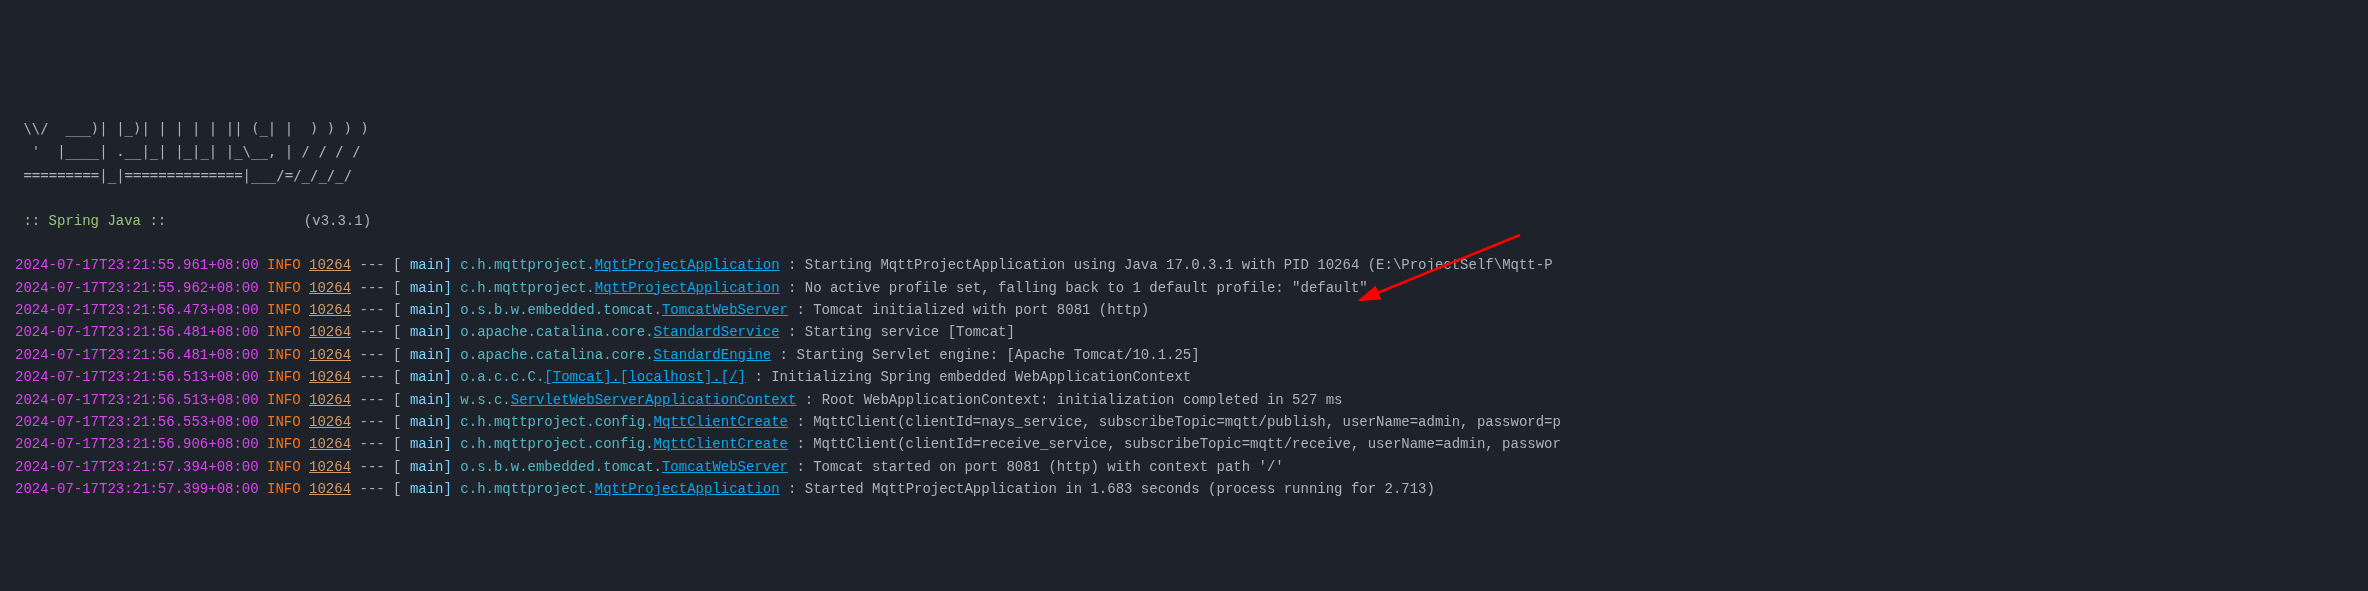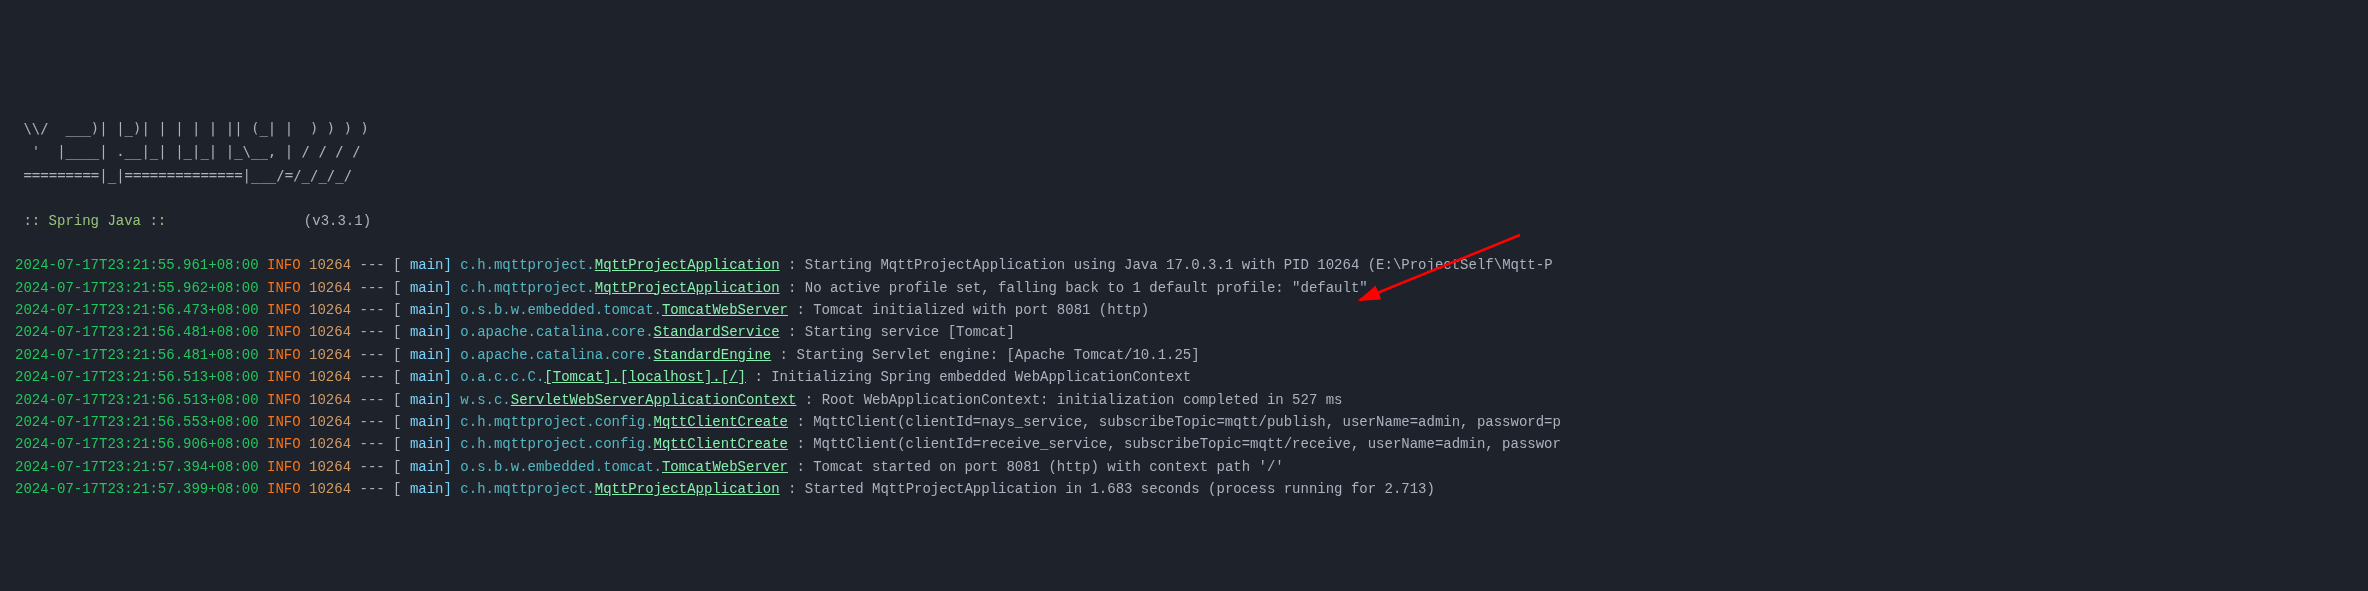--- a/index.html
+++ b/index.html
@@ -28,37 +28,38 @@
     }
     .version {
       color: #abb2bf;
       margin-left: 20px;
     }
     .log-line {
       display: block;
       white-space: nowrap;
     }
     .timestamp {
-      color: #22c55e;
+      color: #d946ef;
     }
     .level-info {
       color: #f97316;
     }
     .pid {
       color: #d19a66;
+      text-decoration: underline;
     }
     .thread {
       color: #7dd3fc;
     }
     .logger {
       color: #56b6c2;
     }
     .logger-underline {
       text-decoration: underline;
-      color: #86efac;
+      color: #0ea5e9;
       text-align: right;
     }
     .msg {
       color: #abb2bf;
     }
     .dashes {
       color: #abb2bf;
     }
     .arrow {
       position: absolute;

